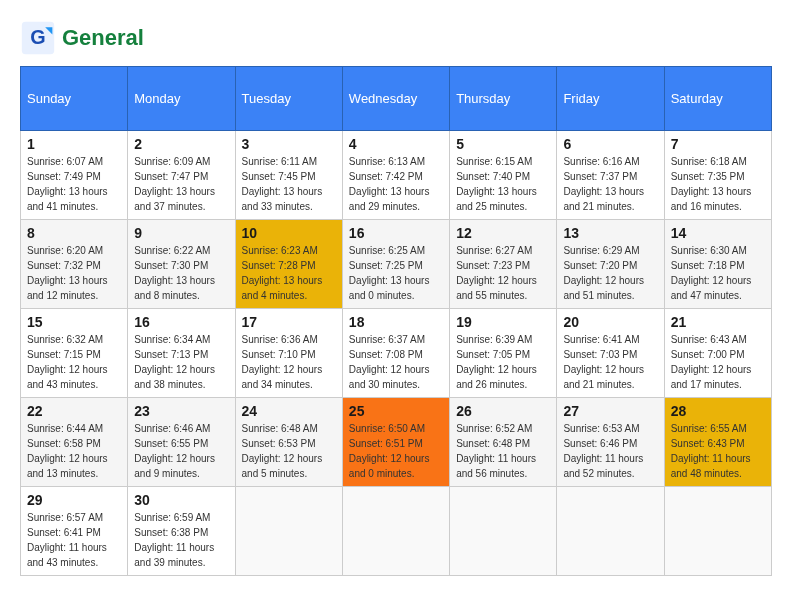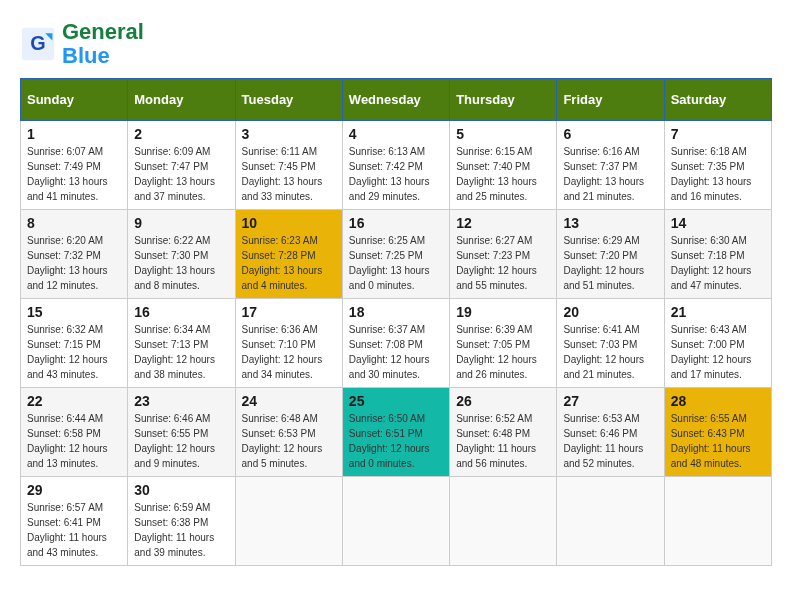--- a/index.html
+++ b/index.html
@@ -45,26 +45,26 @@
     .subtitle {
       font-size: 15px;
       color: #444;
     }
     .calendar {
       width: 100%;
       border-collapse: collapse;
       font-size: 11px;
     }
     .calendar th {
-      background: #4d7c0f;
+      background: #3b82f6;
       color: white;
-      padding: 13px 6px;
+      padding: 24px 6px;
       text-align: left;
       font-size: 13px;
-      font-weight: bold;
+      font-weight: normal;
       border: 1px solid #2962b3;
     }
     .calendar td {
       border: 1px solid #ccc;
       vertical-align: top;
       padding: 5px 6px;
       width: 107px;
       min-height: 80px;
       background: #fff;
     }
@@ -95,21 +95,20 @@
 
 <div class="header">
   <div class="logo">
     <svg class="logo-icon" viewBox="0 0 40 40">
       <rect x="2" y="2" width="36" height="36" rx="4" fill="#e8f0fe"></rect>
       <text x="20" y="27" text-anchor="middle" font-size="22" font-weight="bold" fill="#1a4db3">G</text>
       <polygon points="28,8 36,16 36,8" fill="#2196F3"></polygon>
     </svg>
     <div class="logo-text">
       <div><span>General</span></div>
-      <div><span style="color:#2196F3">Blue</span></div>
     </div>
   </div>
   <div class="title-area">
     <div class="month-title"></div>
     <div class="subtitle"></div>
   </div>
 </div>
 
 <table class="calendar">
   <thead>
@@ -220,21 +219,21 @@
           <div class="day-info">Sunrise: 6:44 AM<br>Sunset: 6:58 PM<br>Daylight: 12 hours<br>and 13 minutes.</div>
         </td>
         <td style="background: rgb(245, 245, 245);">
           <span class="day-num">23</span>
           <div class="day-info">Sunrise: 6:46 AM<br>Sunset: 6:55 PM<br>Daylight: 12 hours<br>and 9 minutes.</div>
         </td>
         <td style="background: rgb(245, 245, 245);">
           <span class="day-num">24</span>
           <div class="day-info">Sunrise: 6:48 AM<br>Sunset: 6:53 PM<br>Daylight: 12 hours<br>and 5 minutes.</div>
         </td>
-        <td style="background: #14b8a6;">
+        <td style="background: #f97316;">
           <span class="day-num">25</span>
           <div class="day-info">Sunrise: 6:50 AM<br>Sunset: 6:51 PM<br>Daylight: 12 hours<br>and 0 minutes.</div>
         </td>
         <td style="background: rgb(245, 245, 245);">
           <span class="day-num">26</span>
           <div class="day-info">Sunrise: 6:52 AM<br>Sunset: 6:48 PM<br>Daylight: 11 hours<br>and 56 minutes.</div>
         </td>
         <td style="background: rgb(245, 245, 245); margin-left: 24px;">
           <span class="day-num">27</span>
           <div class="day-info">Sunrise: 6:53 AM<br>Sunset: 6:46 PM<br>Daylight: 11 hours<br>and 52 minutes.</div>

